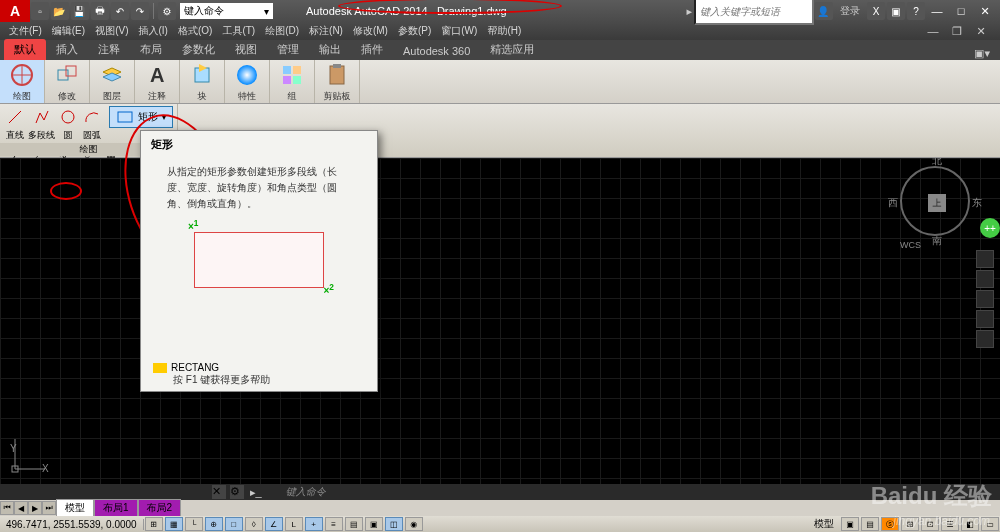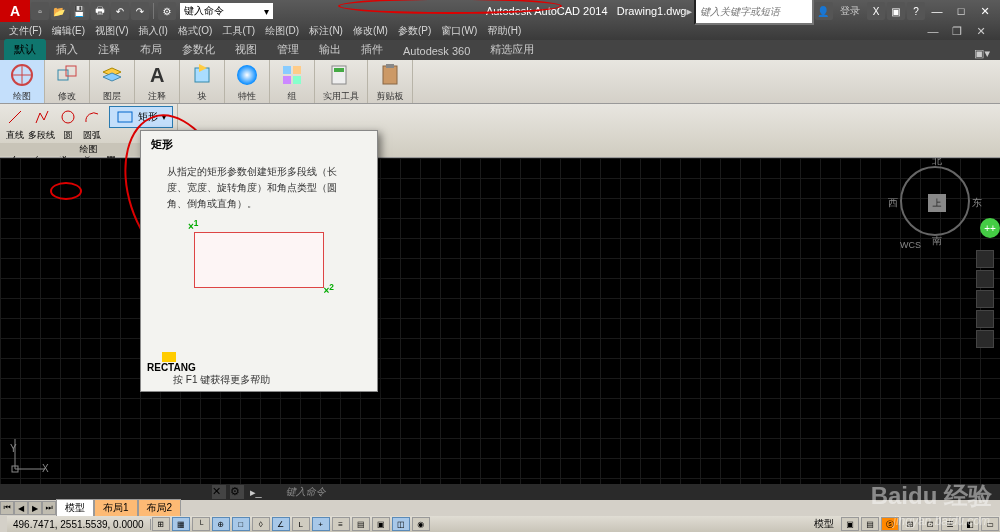--- a/index.html
+++ b/index.html
@@ -4,33 +4,33 @@
 <style>
 * { margin:0; padding:0; box-sizing:border-box; font-family:"Microsoft YaHei",SimSun,sans-serif; }
 body { width:1000px; height:532px; background:#d4d0c8; overflow:hidden; position:relative; font-size:11px; }
 
 
 .qat { height:22px; background:linear-gradient(#5b5b5b,#4a4a4a); display:flex; align-items:center; color:#fff; }
 .app-icon { width:30px; height:22px; background:#c00; display:flex; align-items:center; justify-content:center; font-weight:bold; font-size:14px; }
 .qat-btn { width:18px; height:18px; margin:0 1px; background:#555; display:flex; align-items:center; justify-content:center; border-radius:2px; font-size:10px; }
 .qat-sep { width:1px; height:16px; background:#777; margin:0 3px; }
 .workspace-sel { height:16px; background:#fff; color:#000; padding:0 4px; font-size:10px; display:flex; align-items:center; margin:0 3px; }
-.title-text { margin-left:30px; color:#fff; font-size:11px; flex:1; text-align:right; }
+.title-text { margin-left:30px; color:#fff; font-size:11px; flex:1; text-align:left; }
 .search-box { width:120px; height:28px; background:#fff; color:#888; font-size:10px; padding:2px 4px; font-style:italic; }
 .win-controls { display:flex; gap:2px; margin-left:auto; margin-right:4px; }
 .win-btn { width:22px; height:16px; color:#fff; display:flex; align-items:center; justify-content:center; }
 
 
 .menubar { height:18px; background:linear-gradient(#4a4a4a,#3a3a3a); display:flex; align-items:center; padding:0 4px; }
 .menu-item { color:#d8d8d8; padding:0 5px; font-size:10px; }
 
 
 .ribbon-tabs { height:20px; background:#444; display:flex; align-items:end; padding:0 4px; }
 .rtab { padding:3px 10px; color:#ccc; font-size:11px; }
-.rtab.active { background:#0f766e; color:#000; border-radius:3px 3px 0 0; }
+.rtab.active { background:#ef4444; color:#000; border-radius:3px 3px 0 0; }
 
 
 .ribbon { height:44px; background:linear-gradient(#e8e6e0,#d4d0c8); display:flex; border-bottom:1px solid #999; }
 .rpanel { display:flex; flex-direction:column; align-items:center; padding:2px 8px; border-right:1px solid #b8b4a8; }
 .rpanel-lbl { font-size:9px; color:#333; margin-top:2px; }
 .big-icon { width:28px; height:28px; display:flex; align-items:center; justify-content:center; }
 
 
 .draw-strip { height:54px; background:linear-gradient(#e8e6e0,#d0ccc0); display:flex; border-bottom:1px solid #999; }
 .ds-panel { display:flex; flex-direction:column; padding:2px 4px; border-right:1px solid #b8b4a8; position:relative; }
@@ -58,43 +58,43 @@
 
 
 .tooltip { position:absolute; top:130px; left:140px; width:238px; height:262px; background:#f3f3f0; border:1px solid #888; box-shadow:3px 3px 8px rgba(0,0,0,0.5); z-index:10; }
 .tt-title { padding:6px 10px; font-weight:bold; font-size:11px; }
 .tt-desc { padding:2px 10px 4px; font-size:10px; color:#333; }
 .tt-body { padding:6px 26px; font-size:10px; color:#333; line-height:1.6; }
 .tt-preview { margin:6px auto; width:130px; height:64px; position:relative; }
 .tt-rect { position:absolute; top:8px; left:0; width:130px; height:56px; border:1px solid #d44; background:#fdf5f5; }
 .tt-mk1 { position:absolute; top:-6px; left:-6px; color:#0a0; font-size:10px; font-weight:bold; }
 .tt-mk2 { position:absolute; bottom:-8px; right:-10px; color:#0a0; font-size:10px; font-weight:bold; }
-.tt-cmd { position:absolute; bottom:18px; left:6px; display:flex; align-items:center; font-size:10px; font-weight:bold;flex-direction:column; }
+.tt-cmd { position:absolute; bottom:18px; left:12px; display:flex; align-items:center; font-size:10px; font-weight:normal; }
 .tt-cmd-icon { width:14px; height:10px; background:#fc0; margin-right:4px; }
 .tt-help { position:absolute; bottom:4px; left:6px; font-size:10px; color:#333;margin-left:26px; }
 
 
 .anno-ellipse { pointer-events:none; z-index:9; }
 .anno-title { position:absolute; border:2px solid #d00; border-radius:50%; width:224px; height:16px; top:-2px; left:338px; z-index:9; }
 .anno-draw { position:absolute; border:2px solid #d00; border-radius:50%; width:32px; height:18px; top:182px; left:50px; z-index:9; }
 .anno-big { position:absolute; border:2px solid #d00; border-radius:50%; width:100px; height:160px; top:112px; left:128px; z-index:9; transform:rotate(-18deg); }
 
 
 .cmdline { position:absolute; bottom:32px; left:0; right:0; height:16px; background:#2a2a2a; display:flex; align-items:center; padding:0 210px; }
 .cmd-btn { width:14px; height:14px; background:#444; margin:0 2px; }
 .cmd-prompt { color:#888; font-size:10px; font-style:italic; margin-left:20px; }
 
 
 .model-tabs { position:absolute; bottom:16px; left:0; right:0; height:16px; background:#d4d0c8; display:flex; align-items:center; }
 .mt-btn { width:14px; height:14px; background:#c0bcb0; border:1px solid #999; display:flex; align-items:center; justify-content:center; font-size:8px; }
-.mt-tab { padding:1px 8px; font-size:10px; border:1px solid #999; background:#fdba74; }
+.mt-tab { padding:1px 8px; font-size:10px; border:1px solid #999; background:#a21caf; }
 .mt-tab.active { background:#fff; }
 
 
-.statusbar { position:absolute; bottom:0; left:0; right:0; height:16px; background:linear-gradient(#e0ddd4,#c8c4b8); display:flex; align-items:center; font-size:10px;margin-left:7px; }
+.statusbar { position:absolute; bottom:0; left:0; right:0; height:16px; background:linear-gradient(#e0ddd4,#c8c4b8); display:flex; align-items:center; font-size:10px; }
 .sb-coords { padding:0 6px; border-right:1px solid #999; }
 .sb-btn { width:18px; height:14px; margin:0 1px; background:#d0ccc0; border:1px solid #999; display:flex; align-items:center; justify-content:center; font-size:8px; }
 .sb-btn.on { background:#a8c8e8; border-color:#5a8ab8; }
 .sb-right { margin-left:auto; display:flex; align-items:center; }
 
 
 .watermark { position:absolute; bottom:20px; right:8px; color:rgba(255,255,255,0.45); font-size:24px; font-weight:bold; z-index:5; pointer-events:none; }
 .watermark-sub { position:absolute; bottom:4px; right:10px; color:rgba(255,255,255,0.45); font-size:12px; font-style:italic; z-index:5; pointer-events:none; }
 
 svg { display:block; }
@@ -231,29 +231,20 @@
   <div class="rpanel">
       <div class="big-icon">
         <svg width="26" height="26">
           <rect x="4" y="4" width="8" height="8" fill="#8cf"></rect>
           <rect x="14" y="4" width="8" height="8" fill="#fc8"></rect>
           <rect x="4" y="14" width="8" height="8" fill="#c8f"></rect>
           <rect x="14" y="14" width="8" height="8" fill="#8fc"></rect>
         </svg>
       </div>
       <div class="rpanel-lbl">组</div>
-    </div>
-  <div class="rpanel">
-      <div class="big-icon">
-        <svg width="26" height="26">
-          <rect x="4" y="4" width="14" height="18" fill="#eee" stroke="#888"></rect>
-          <rect x="6" y="6" width="10" height="4" fill="#4a4"></rect>
-        </svg>
-      </div>
-      <div class="rpanel-lbl">实用工具</div>
     </div>
   <div class="rpanel">
       <div class="big-icon">
         <svg width="26" height="26">
           <rect x="6" y="4" width="14" height="18" fill="#c96" stroke="#864"></rect>
           <rect x="9" y="2" width="8" height="4" fill="#888"></rect>
         </svg>
       </div>
       <div class="rpanel-lbl">剪贴板</div>
     </div>

